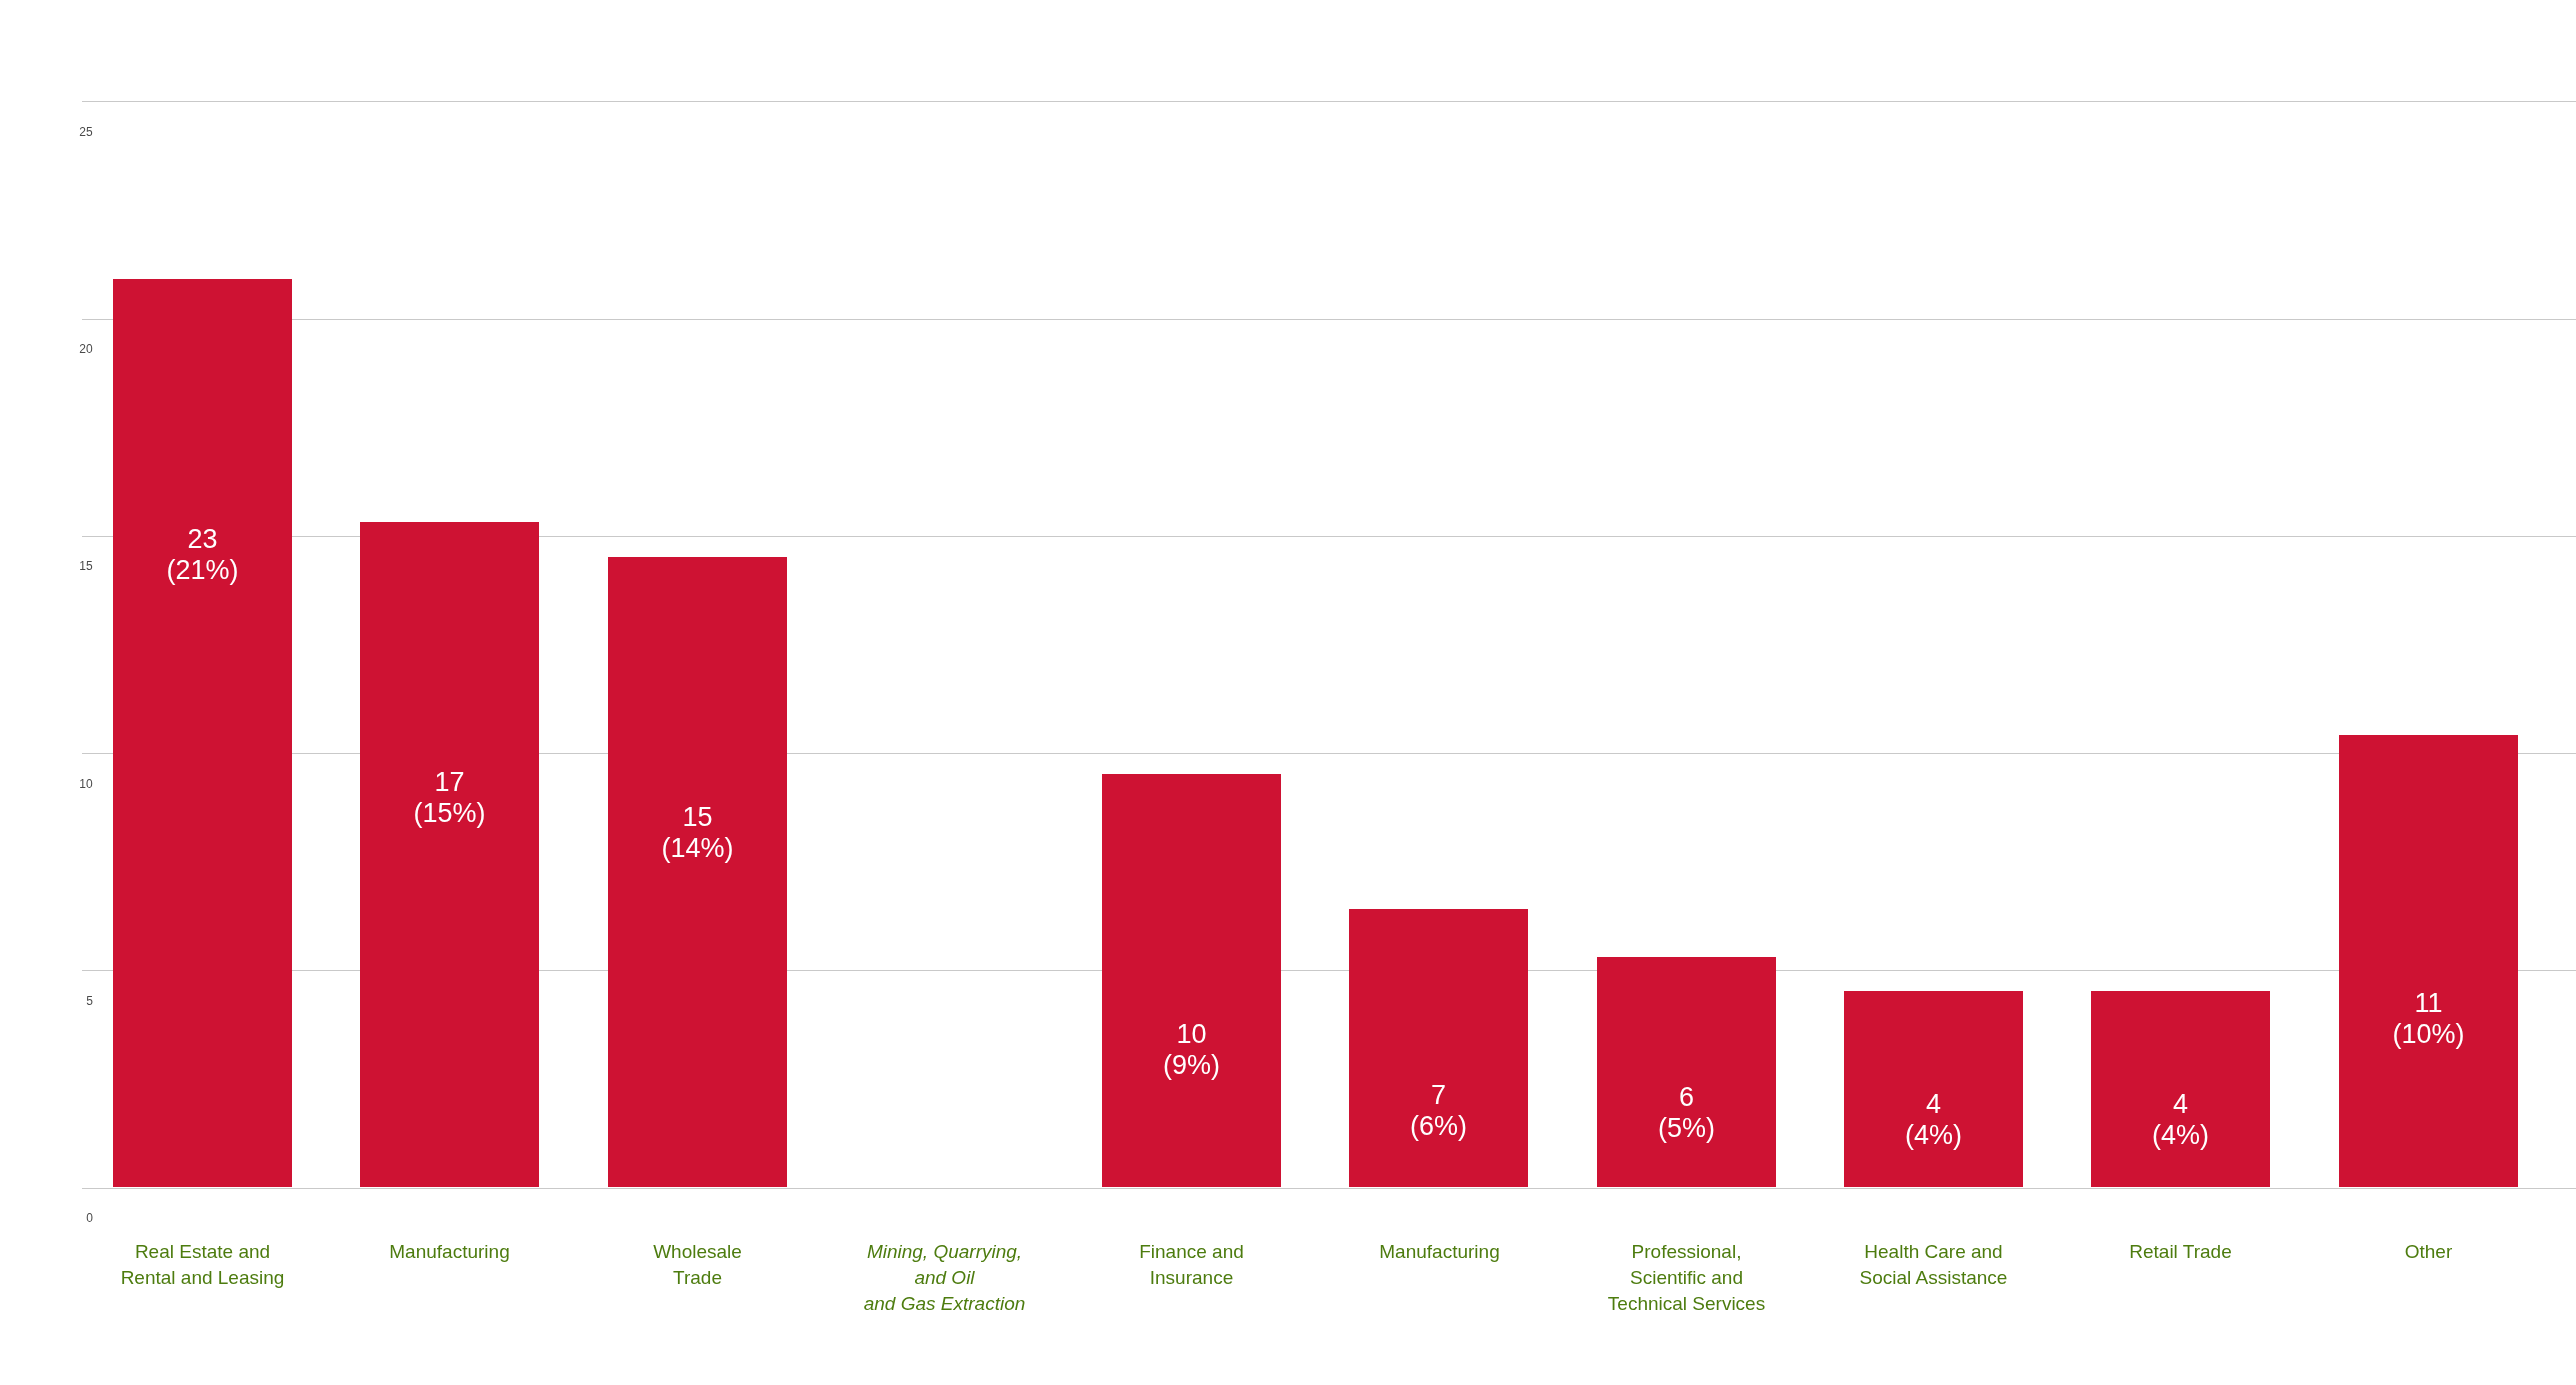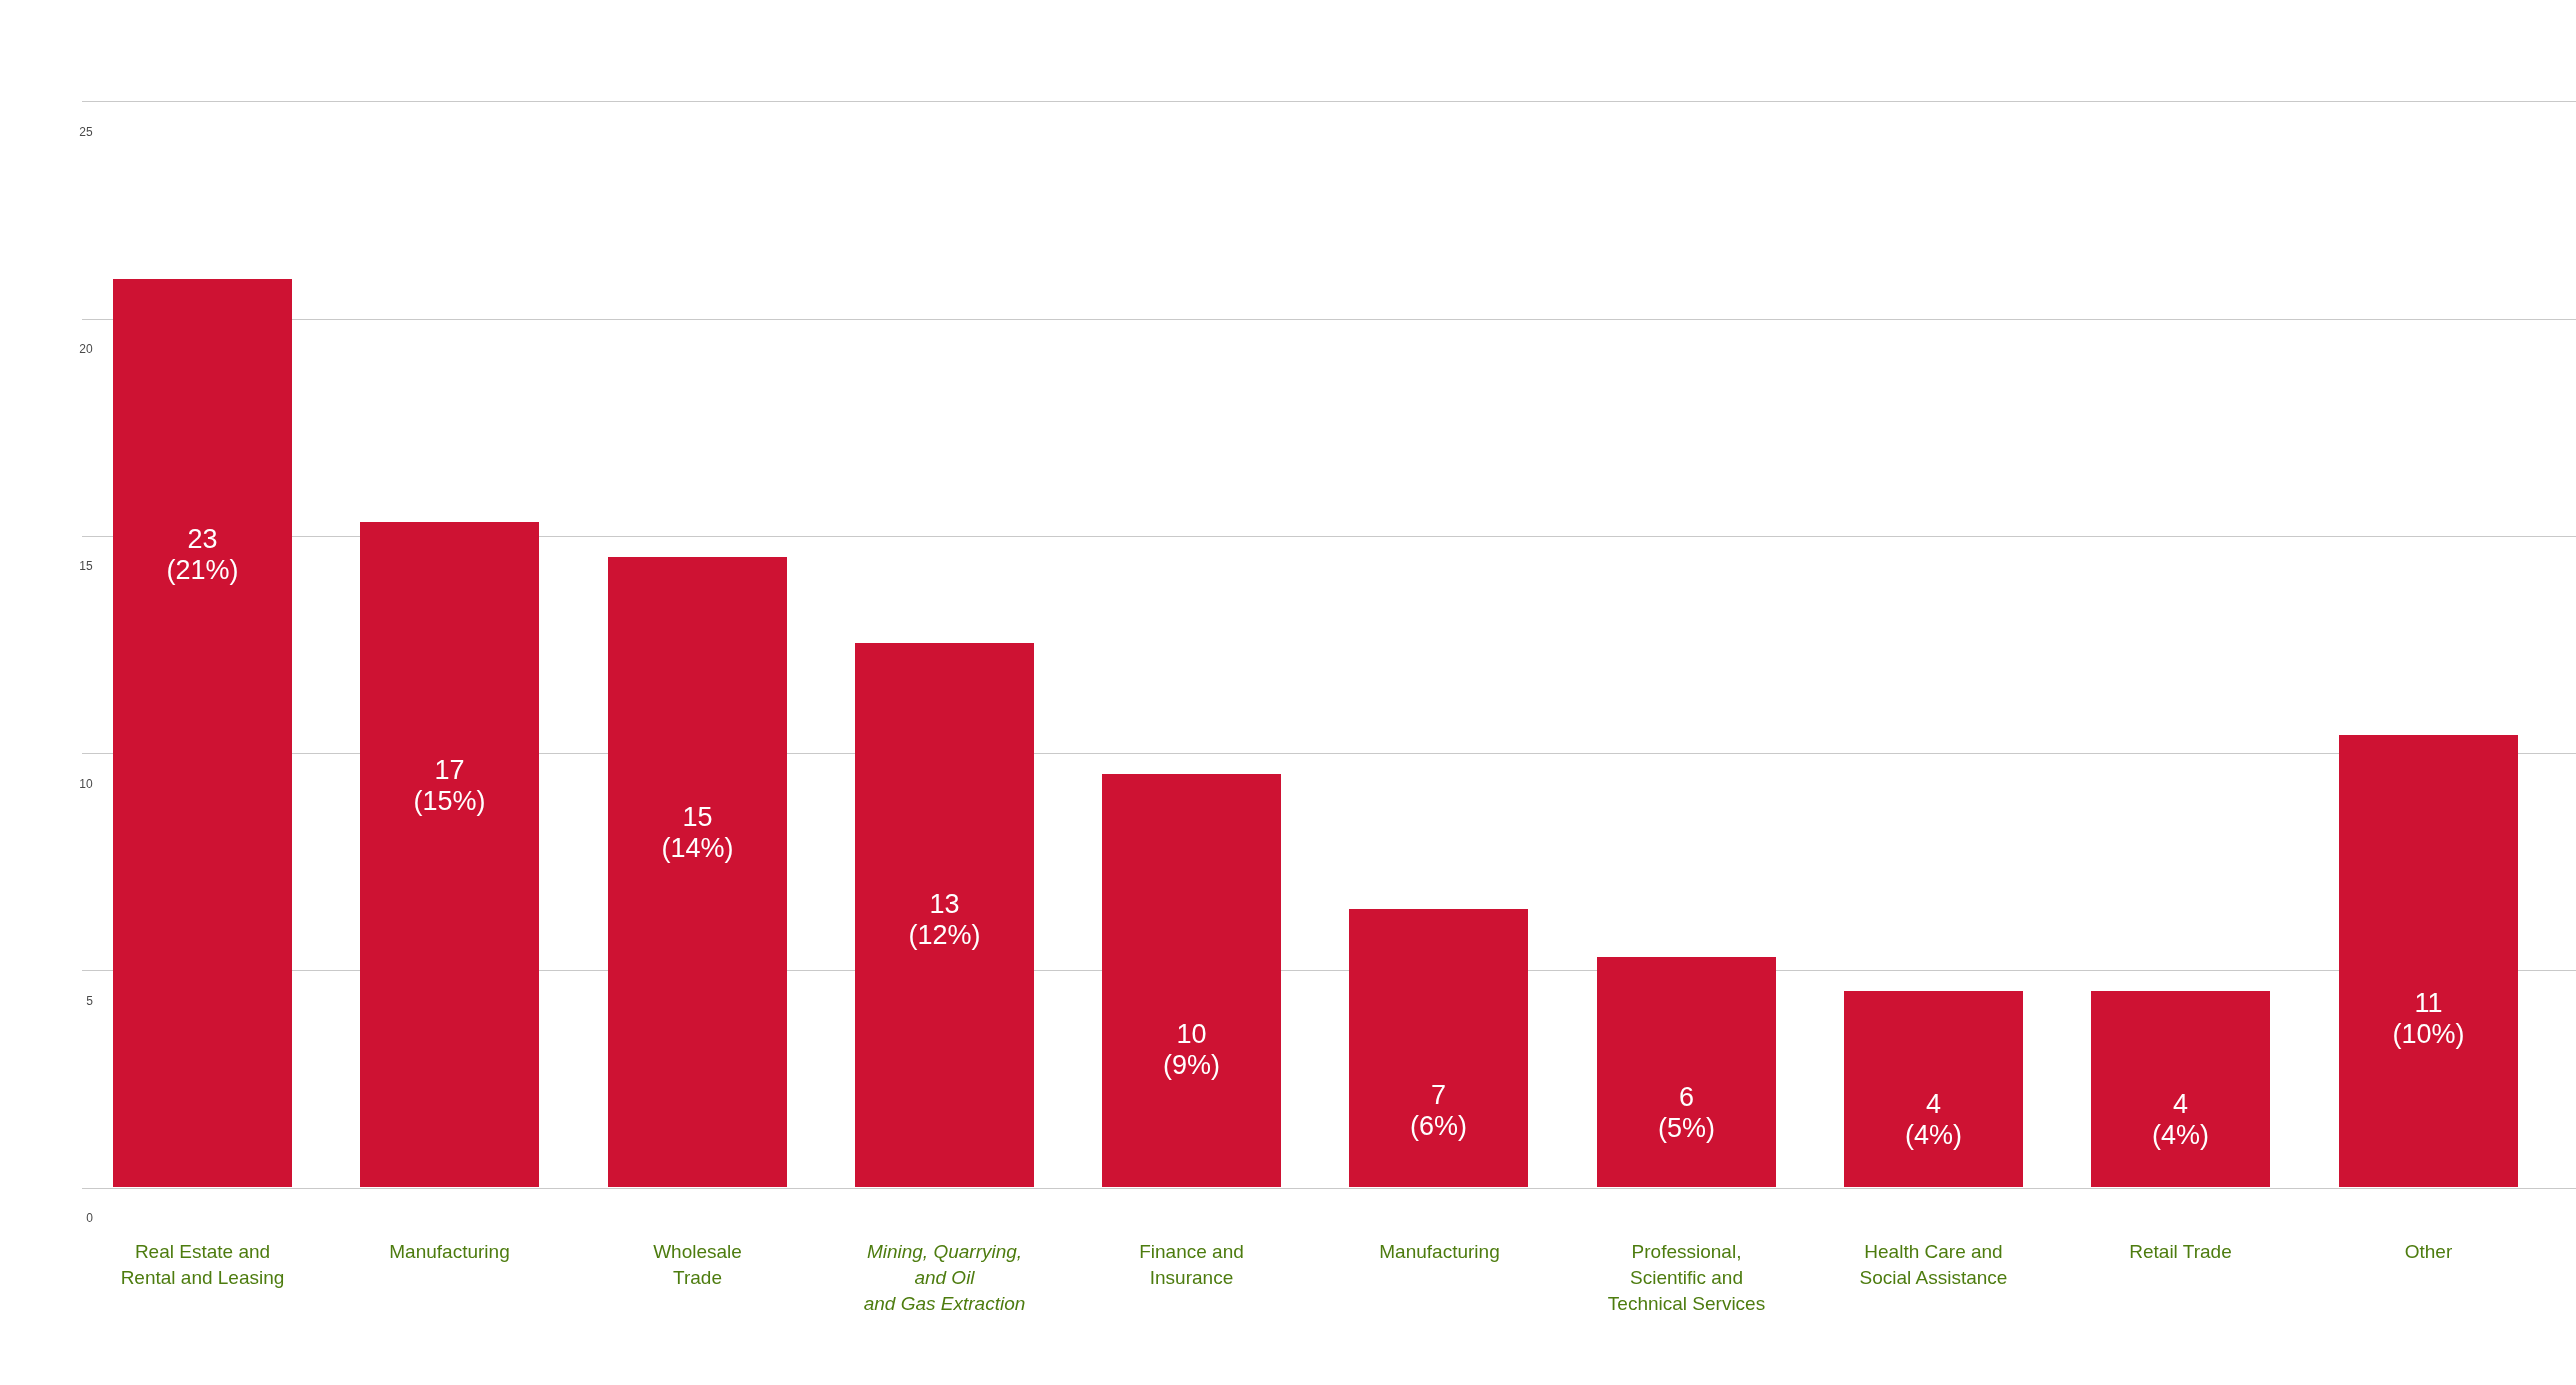--- a/index.html
+++ b/index.html
@@ -105,33 +105,29 @@
   </div>
 
   <div class="plot-area">
 
     <div class="bar" style="left:0px;width:179px;height:908px;">
       <div class="bar-label" style="bottom:601px;">23
 (21%)</div>
     </div>
 
     <div class="bar" style="left:247px;width:179px;height:665px;">
-      <div class="bar-label" style="bottom:370px;">17
+      <div class="bar-label" style="bottom:358px;">17
 (15%)</div>
     </div>
 
     <div class="bar" style="left:495px;width:179px;height:630px;">
       <div class="bar-label" style="bottom:323px;">15
 (14%)</div>
     </div>
 
-    <div class="bar" style="left:742px;width:179px;height:544px;">
-      <div class="bar-label" style="bottom:236px;">13
-(12%)</div>
-    </div>
 
     <div class="bar" style="left:989px;width:179px;height:413px;">
       <div class="bar-label" style="bottom:106px;">10
 (9%)</div>
     </div>
 
     <div class="bar" style="left:1236px;width:179px;height:278px;">
       <div class="bar-label" style="bottom:45px;">7
 (6%)</div>
     </div>

